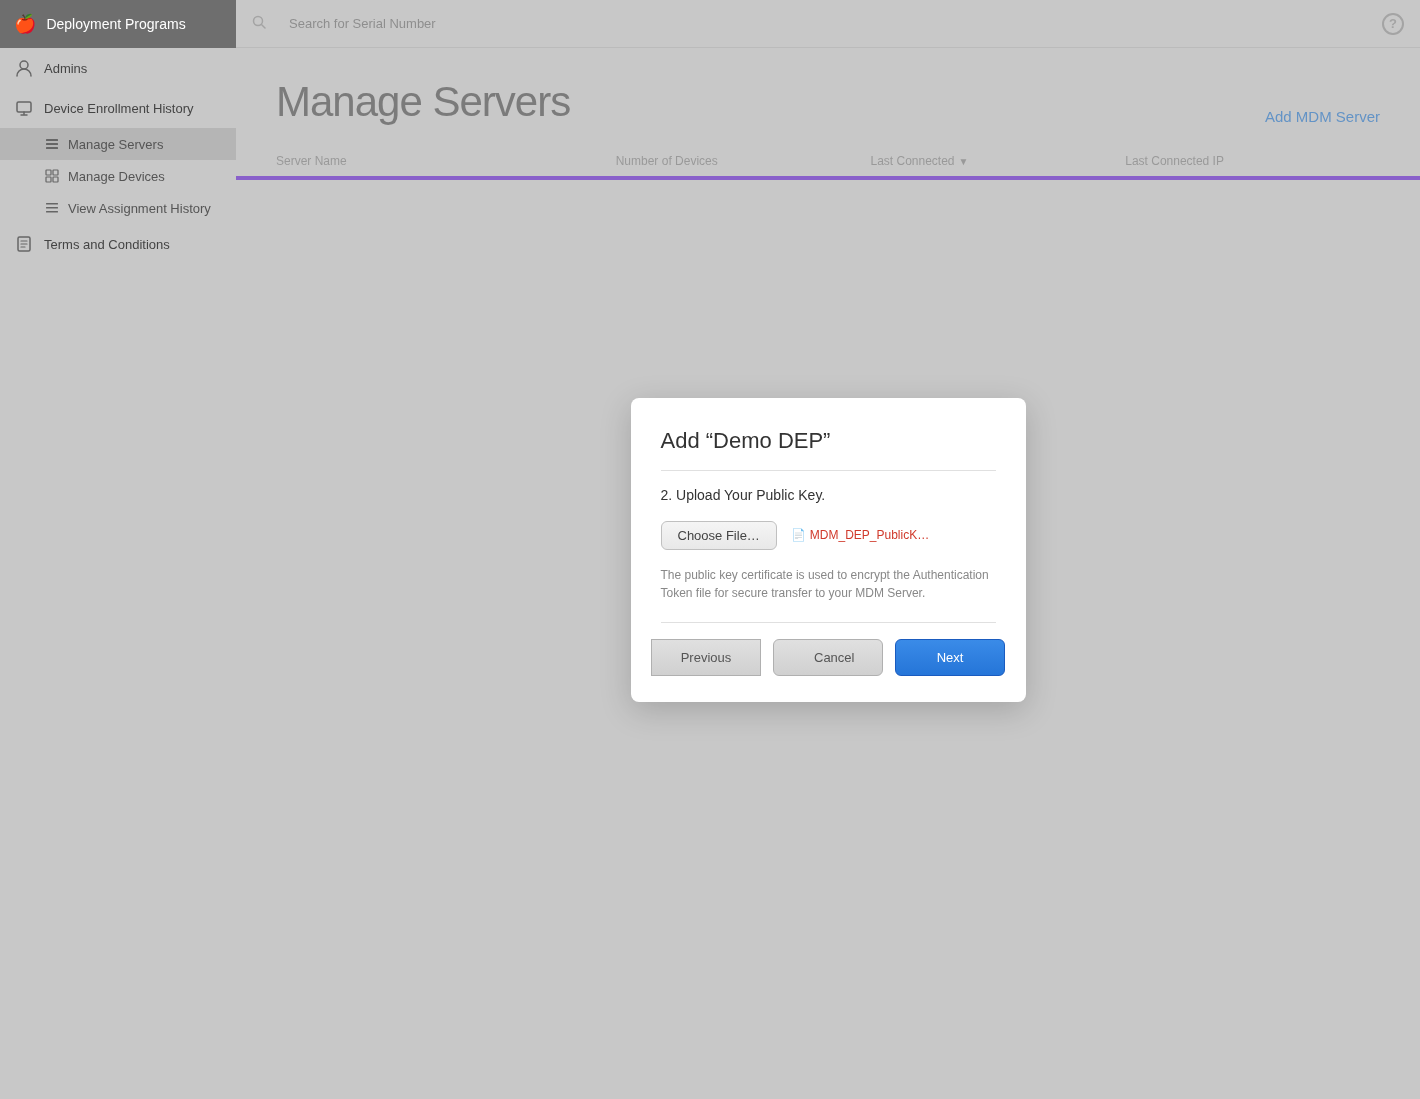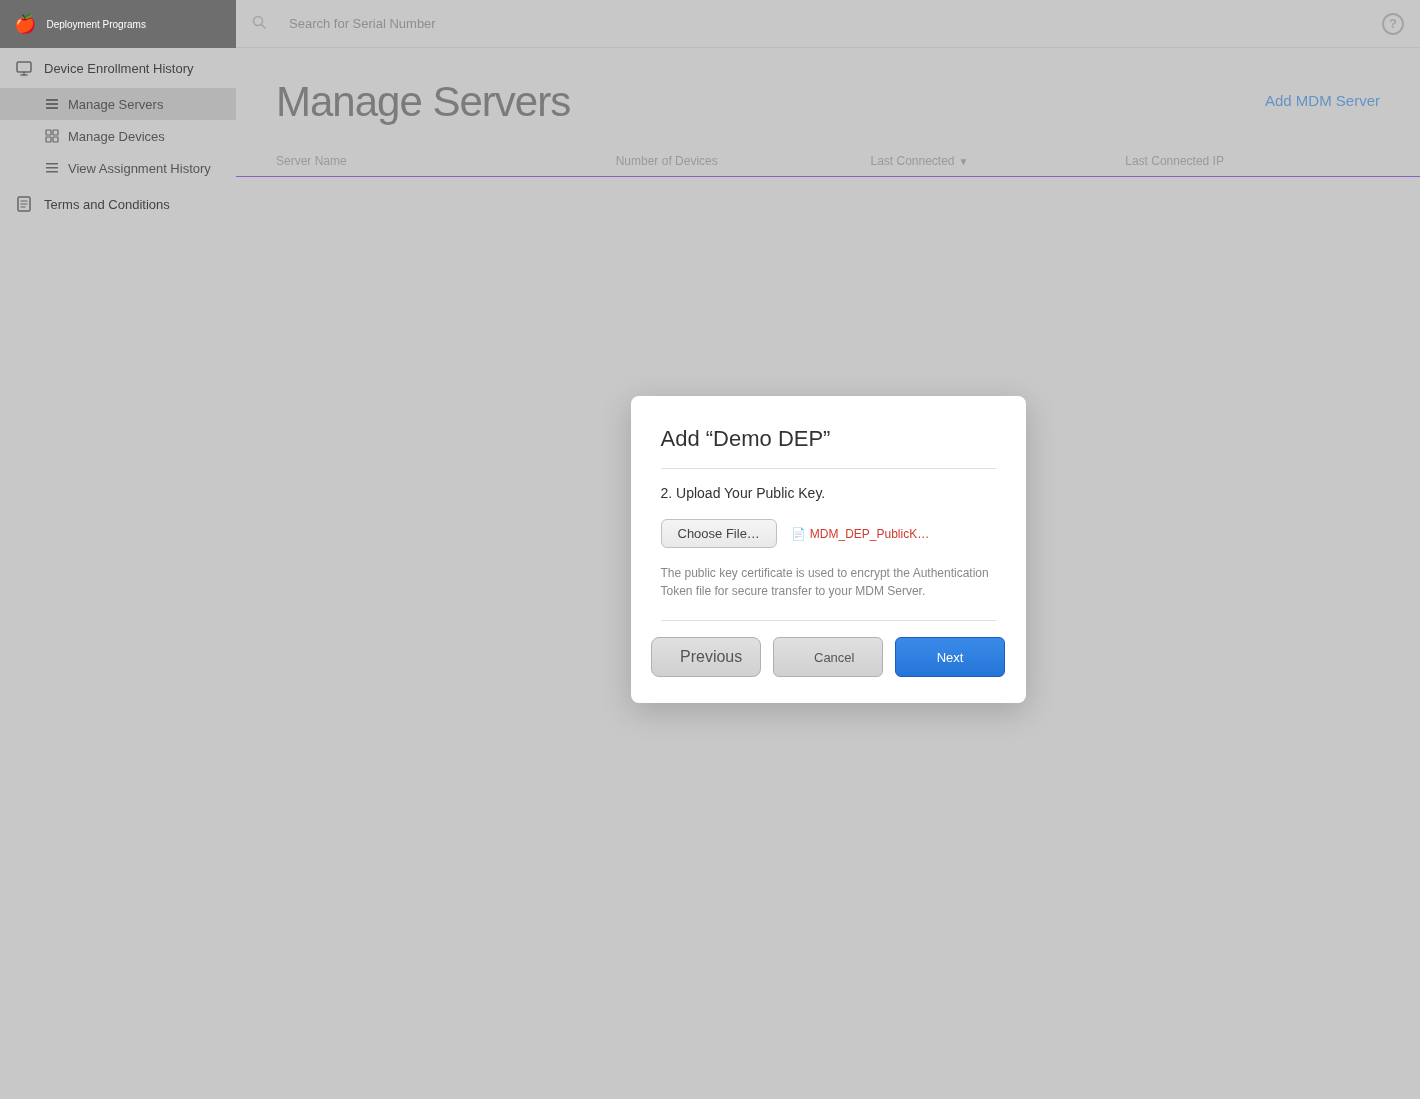--- a/index.html
+++ b/index.html
@@ -32,21 +32,21 @@
       gap: 10px;
     }
 
     .sidebar-header-icon {
       color: white;
       font-size: 18px;
     }
 
     .sidebar-header-title {
       color: white;
-      font-size: 10px;
+      font-size: 14px;
       font-weight: 500;
     }
 
     .sidebar-item {
       display: flex;
       align-items: center;
       padding: 10px 14px;
       cursor: pointer;
       gap: 10px;
       font-size: 13px;
@@ -148,27 +148,27 @@
       font-weight: 200;
       color: #555;
       letter-spacing: -1px;
     }
 
     .add-mdm-link {
       font-size: 15px;
       color: #2d7dd2;
       cursor: pointer;
       text-decoration: none;
-      margin-top: 14px;
+      margin-top: 30px;
     }
 
     .table-header {
       display: flex;
       padding: 8px 40px;
-      border-bottom: 1px solid #6d28d9;
+      border-bottom: 4px solid #6d28d9;
       gap: 0;
     }
 
     .table-col-header {
       font-size: 12px;
       color: #888;
       font-weight: 400;
     }
 
     .col-server-name { flex: 2; }
@@ -253,23 +253,23 @@
 
     .dialog-buttons {
       display: flex;
       gap: 12px;
       justify-content: center;
     }
 
     .btn-previous {
       background: linear-gradient(to bottom, #e0e0e0, #d0d0d0);
       border: 1px solid #b0b0b0;
-      border-radius: 8px;
+      border-radius: 0;
       padding: 10px 28px;
-      font-size: 16px;
+      font-size: 13px;
       color: #555;
       cursor: pointer;
       min-width: 110px;
     }
 
     .btn-cancel {
       background: linear-gradient(to bottom, #e0e0e0, #d0d0d0);
       border: 1px solid #b0b0b0;
       border-radius: 6px;
       padding: 10px 40px;
@@ -298,20 +298,29 @@
   </style>
 </head>
 <body>
 
 <div class="sidebar">
   <div class="sidebar-header">
     <span class="sidebar-header-icon">🍎</span>
     <span class="sidebar-header-title">Deployment Programs</span>
   </div>
 
+  <div class="sidebar-item">
+    <span class="sidebar-item-icon">
+      <svg width="18" height="18" viewBox="0 0 18 18" fill="none">
+        <circle cx="9" cy="6" r="4" stroke="#666" stroke-width="1.5" fill="none"></circle>
+        <path d="M2 17c0-3.866 3.134-7 7-7s7 3.134 7 7" stroke="#666" stroke-width="1.5" fill="none" stroke-linecap="round"></path>
+      </svg>
+    </span>
+    <span>Admins</span>
+  </div>
 
   <div class="sidebar-item">
     <span class="sidebar-item-icon">
       <svg width="18" height="18" viewBox="0 0 18 18" fill="none">
         <rect x="2" y="3" width="14" height="10" rx="1.5" stroke="#666" stroke-width="1.5" fill="none"></rect>
         <path d="M6 16h6" stroke="#666" stroke-width="1.5" stroke-linecap="round"></path>
         <path d="M9 13v2.5" stroke="#666" stroke-width="1.5" stroke-linecap="round"></path>
       </svg>
     </span>
     <span>Device Enrollment History</span>

